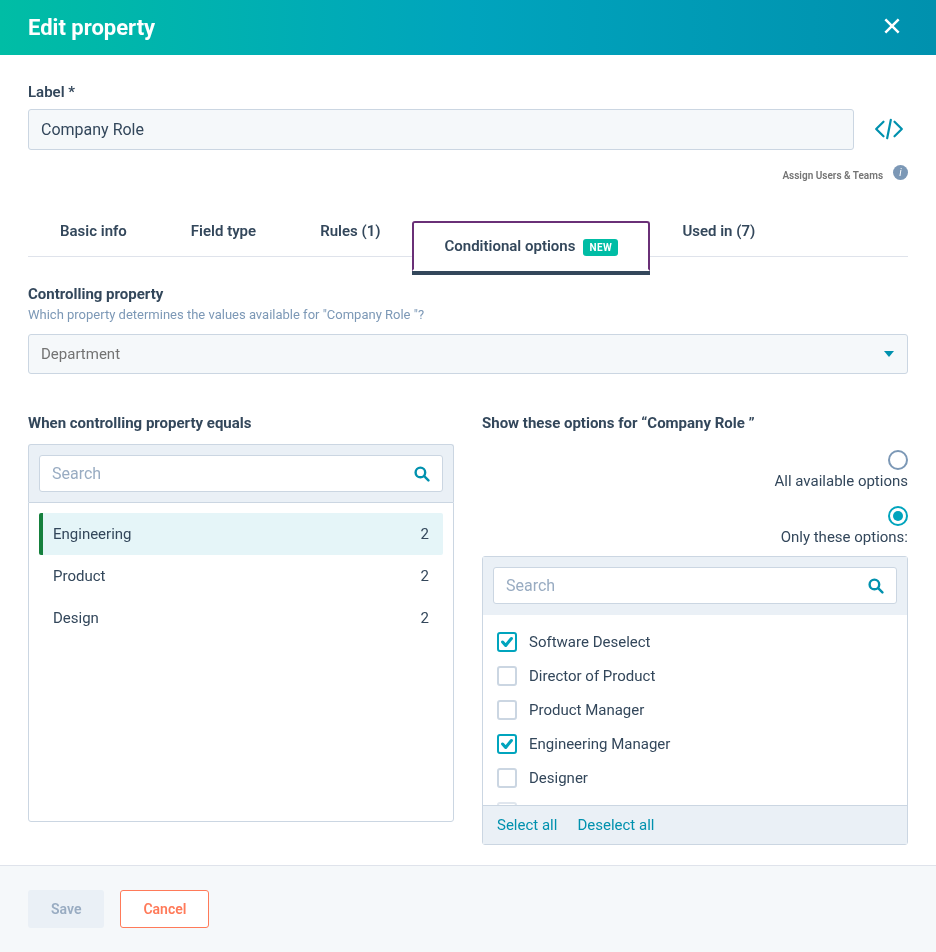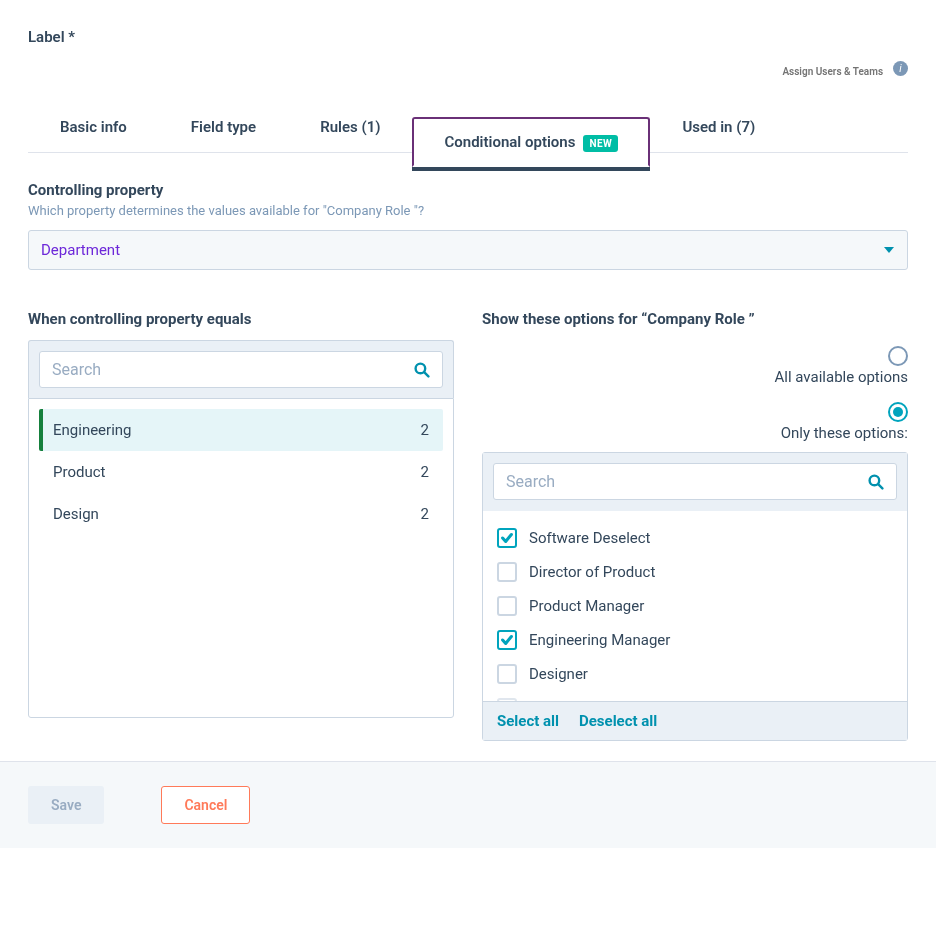--- a/index.html
+++ b/index.html
@@ -28,21 +28,21 @@
   
   .tabs { display: flex; border-bottom: 1px solid #dfe3eb; margin-top: 22px; }
   .tab { padding: 14px 30px; font-size: 15px; font-weight: 600; color: #33475b; cursor: pointer; border: 2px solid transparent; border-bottom: none; position: relative; }
   .tab.active { border: 2px solid #6a3077; background: #fff; box-shadow: 0 4px 0 0 #33475b; border-bottom: 2px solid #fff; position: relative; top: 15px; border-radius: 3px 3px 0 0; }
   .new-badge { background: #00bda5; color: #fff; font-size: 10px; font-weight: 700; padding: 3px 6px; border-radius: 3px; margin-left: 8px; letter-spacing: 0.5px; }
 
   
   .section { padding: 28px 28px 12px 28px; }
   .section-title { color: #33475b; font-weight: 700; font-size: 15px; }
   .section-help { color: #7c98b6; font-size: 13px; margin-top: 4px; }
-  .select { width: 100%; margin-top: 12px; padding: 10px 12px; font-size: 15px; color: #6d28d9; background: #f5f8fa; border: 1px solid #cbd6e2; border-radius: 3px; display: flex; align-items: center; justify-content: space-between; cursor: pointer; gap: 7px; }
+  .select { width: 100%; margin-top: 12px; padding: 10px 12px; font-size: 15px; color: #737373; background: #f5f8fa; border: 1px solid #cbd6e2; border-radius: 3px; display: flex; align-items: center; justify-content: space-between; cursor: pointer; gap: 7px; }
   .select svg { width: 12px; height: 12px; fill: #0091ae; }
 
   
   .columns { display: flex; gap: 28px; padding: 28px 28px 0 28px; }
   .col { flex: 1; display: flex; flex-direction: column; min-width: 0; }
   .col-title { color: #33475b; font-weight: 700; font-size: 15px; margin-bottom: 12px; }
 
   .search-wrap { background: #eaf0f6; padding: 10px; border: 1px solid #cbd6e2; border-bottom: none; border-radius: 3px 3px 0 0; }
   .search-input { width: 100%; display: flex; align-items: center; background: #fff; border: 1px solid #cbd6e2; border-radius: 3px; padding: 8px 12px; }
   .search-input input { flex: 1; border: none; outline: none; font-size: 16px; color: #33475b; }
@@ -64,35 +64,51 @@
 
   .options-panel { border: 1px solid #cbd6e2; border-radius: 3px; position: relative; display: flex; flex-direction: column; }
   .options-search-wrap { background: #eaf0f6; padding: 10px; border-bottom: 1px solid transparent; }
   .options-list { padding: 10px 14px; height: 190px; overflow: hidden; }
   .opt-row { display: flex; align-items: center; gap: 12px; padding: 7px 0; font-size: 15px; color: #33475b; cursor: pointer; }
   .opt-row.cut { opacity: 0.6; }
   .checkbox { width: 20px; height: 20px; border: 2px solid #cbd6e2; border-radius: 3px; flex-shrink: 0; display:flex; align-items:center; justify-content:center; }
   .checkbox.checked { background: #fff; border-color: #00a4bd; }
   .checkbox.checked svg { width: 14px; height: 14px; stroke: #00a4bd; stroke-width: 3.5; fill: none; }
   .select-bar { border-top: 1px solid #cbd6e2; background: #eaf0f6; padding: 10px 14px; display: flex; gap: 20px; }
-  .sel-link { color: #0091ae; font-weight: 700; font-size: 15px; cursor: pointer; }
+  .sel-link { color: #0091ae; font-weight: 400; font-size: 15px; cursor: pointer; }
 
   
   .footer { border-top: 1px solid #dfe3eb; padding: 24px 28px; display: flex; gap: 16px; margin-top: 20px; background: #f5f8fa; }
   .btn { padding: 10px 22px; font-size: 14px; font-weight: 600; border-radius: 3px; cursor: pointer; text-align: center; }
   .btn-save { background: #eaf0f6; color: #99acc2; border: 1px solid transparent; }
-  .btn-cancel { background: #fff; color: #ff7a59; border: 1px solid #ff7a59; margin-left: 41px; }
+  .btn-cancel { background: #fff; color: #ff7a59; border: 1px solid #ff7a59; }
 </style>
 </head>
 <body>
 
 <div class="modal">
+  <div class="header">
+    <div class="header-title">Edit property</div>
+    <button class="close-btn">
+      <svg viewBox="0 0 24 24">
+          <path d="M4 4 L20 20 M20 4 L4 20"></path>
+        </svg>
+    </button>
+  </div>
 
   <div class="body">
     <label class="field-label">Label *</label>
+    <div class="label-row">
+      <input class="input-big" value="Company Role" style="">
+      <span class="code-icon">
+        <svg viewBox="0 0 32 24">
+            <path d="M10 4 L2 12 L10 20 M22 4 L30 12 L22 20 M18 2 L14 22" stroke-linecap="round" stroke-linejoin="round"></path>
+          </svg>
+      </span>
+    </div>
     <div class="assign-row">
       <span class="assign-link">Assign Users &amp; Teams</span>
       <span class="info-icon">
         <svg viewBox="0 0 16 16">
             <circle cx="8" cy="8" r="8"></circle>
             <text x="8" y="12" text-anchor="middle" fill="#fff" font-size="11" font-family="serif" font-style="italic">i</text>
           </svg>
       </span>
     </div>
 

